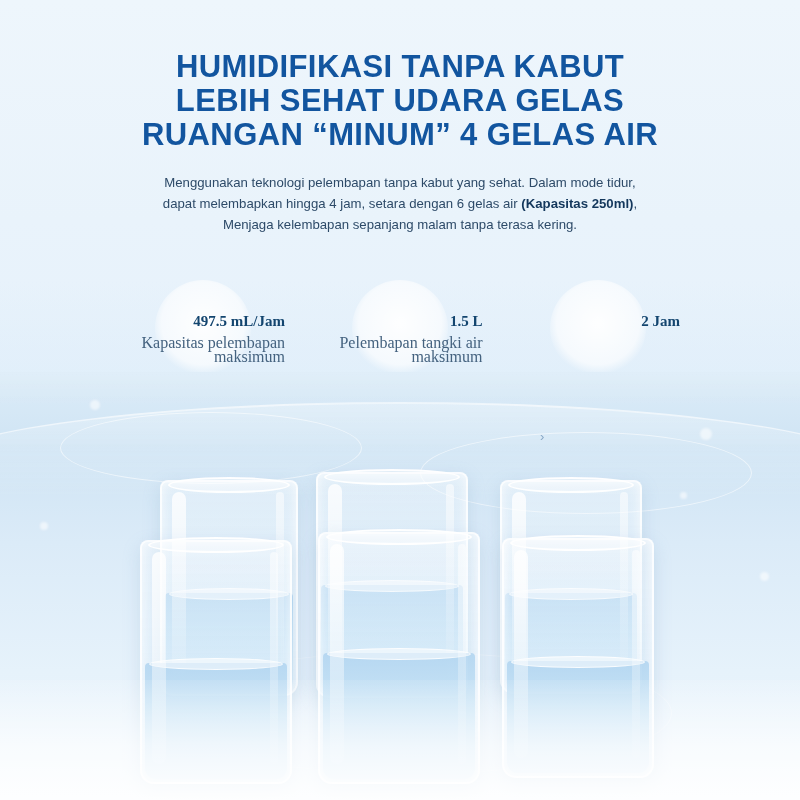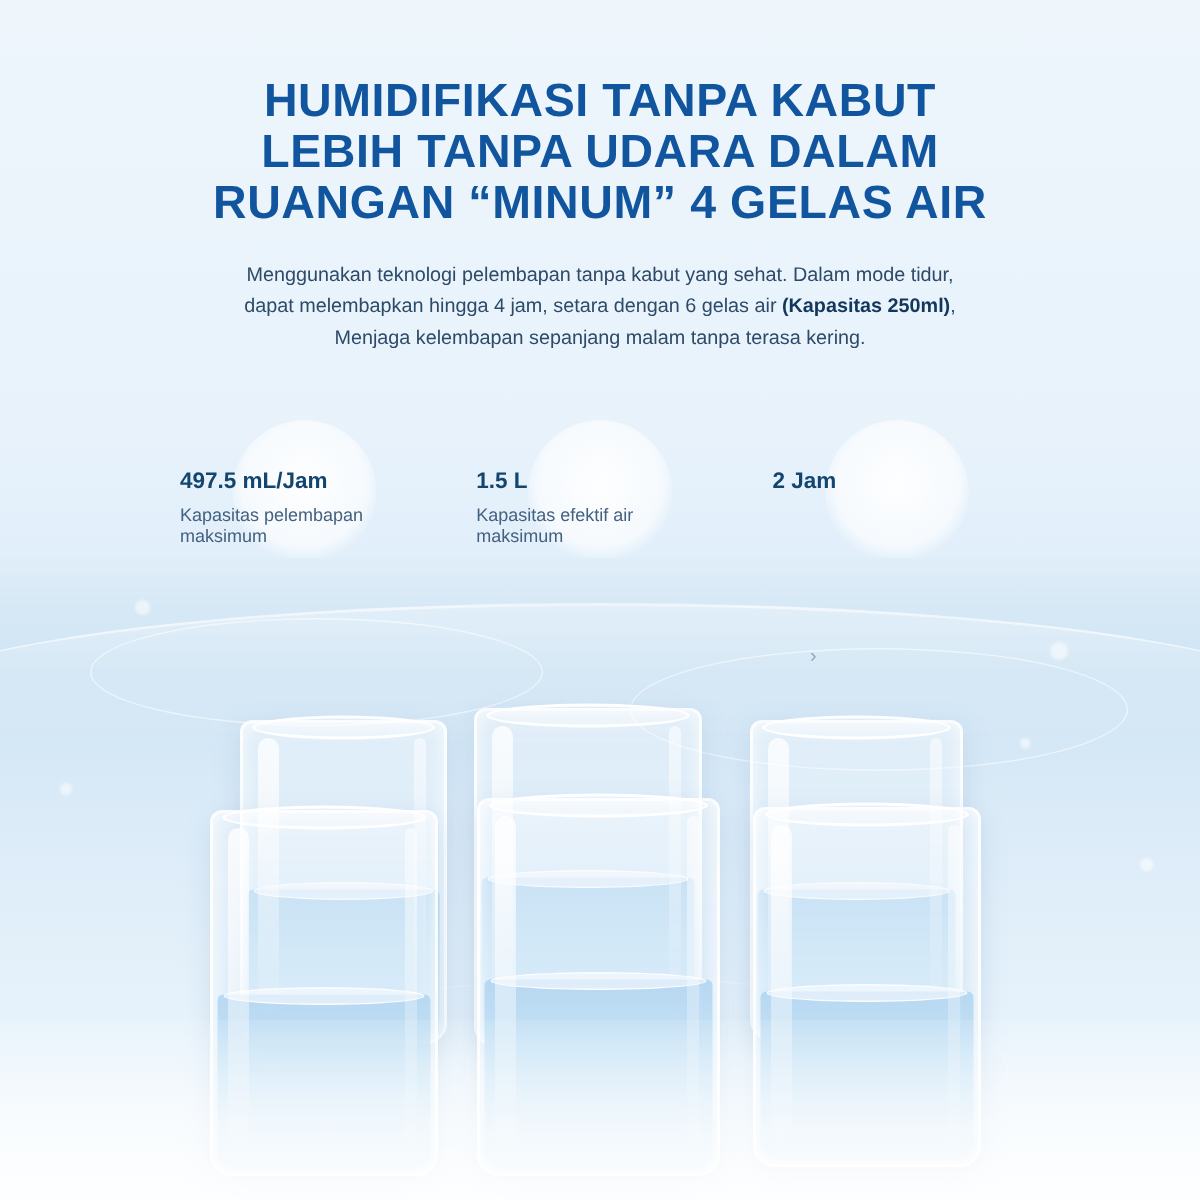--- a/index.html
+++ b/index.html
@@ -63,22 +63,23 @@
   .specs {
     position: absolute;
     left: 120px; top: 280px;
     width: 560px;
     display: flex;
     justify-content: space-between;
   }
   .spec {
     position: relative;
     width: 165px;
-    text-align: left;
+    text-align: right;
     padding-top: 32px;
+    font-family: Liberation Serif, serif;
   }
   .spec .halo {
     position: absolute;
     left: 50%;
     top: 0;
     width: 96px; height: 96px;
     margin-left: -48px;
     border-radius: 50%;
     background: radial-gradient(circle at 50% 45%, rgba(255,255,255,0.95) 0%, rgba(255,255,255,0.65) 58%, rgba(255,255,255,0) 72%);
     pointer-events: none;
@@ -87,21 +88,21 @@
     position: relative;
     color: #13456f;
     font-weight: bold;
     font-size: 15px;
     line-height: 18px;
     margin-bottom: 6px;
   }
   .spec .label {
     position: relative;
     color: #44627f;
-    font-size: 12px;
+    font-size: 16px;
     line-height: 14px;
   }
 
   
   .water {
     position: absolute;
     left: 0; top: 372px;
     width: 800px; height: 428px;
     overflow: hidden;
     background: linear-gradient(180deg, #dcecf8 0%, #cfe4f4 18%, #dbebf8 40%, #e6f2fb 70%, #eff7fd 100%);
@@ -209,40 +210,40 @@
 </style>
 </head>
 <body>
 
 <div class="page">
 
   <div class="top-bg"></div>
 
   <div class="headline">
     <span class="line">HUMIDIFIKASI TANPA KABUT</span>
-    <span class="line">LEBIH TANPA UDARA DALAM</span>
+    <span class="line">LEBIH SEHAT UDARA GELAS</span>
     <span class="line">RUANGAN “MINUM” 4 GELAS AIR</span>
   </div>
 
   <div class="paragraph">
     <span>Menggunakan teknologi pelembapan tanpa kabut yang sehat. Dalam mode tidur, dapat melembapkan hingga 4 jam, setara dengan 6 gelas air </span><b>(Kapasitas 250ml)</b><span>, Menjaga kelembapan sepanjang malam tanpa terasa kering.</span>
   </div>
 
   <div class="specs">
 
     <div class="spec">
       <div class="halo"></div>
       <div class="value">497.5 mL/Jam</div>
       <div class="label">Kapasitas pelembapan maksimum</div>
     </div>
 
     <div class="spec">
       <div class="halo"></div>
       <div class="value">1.5 L</div>
-      <div class="label">Kapasitas efektif air maksimum</div>
+      <div class="label">Pelembapan tangki air maksimum</div>
     </div>
 
     <div class="spec">
       <div class="halo"></div>
       <div class="value">2 Jam</div>
     </div>
 
   </div>
 
   <div class="water">

